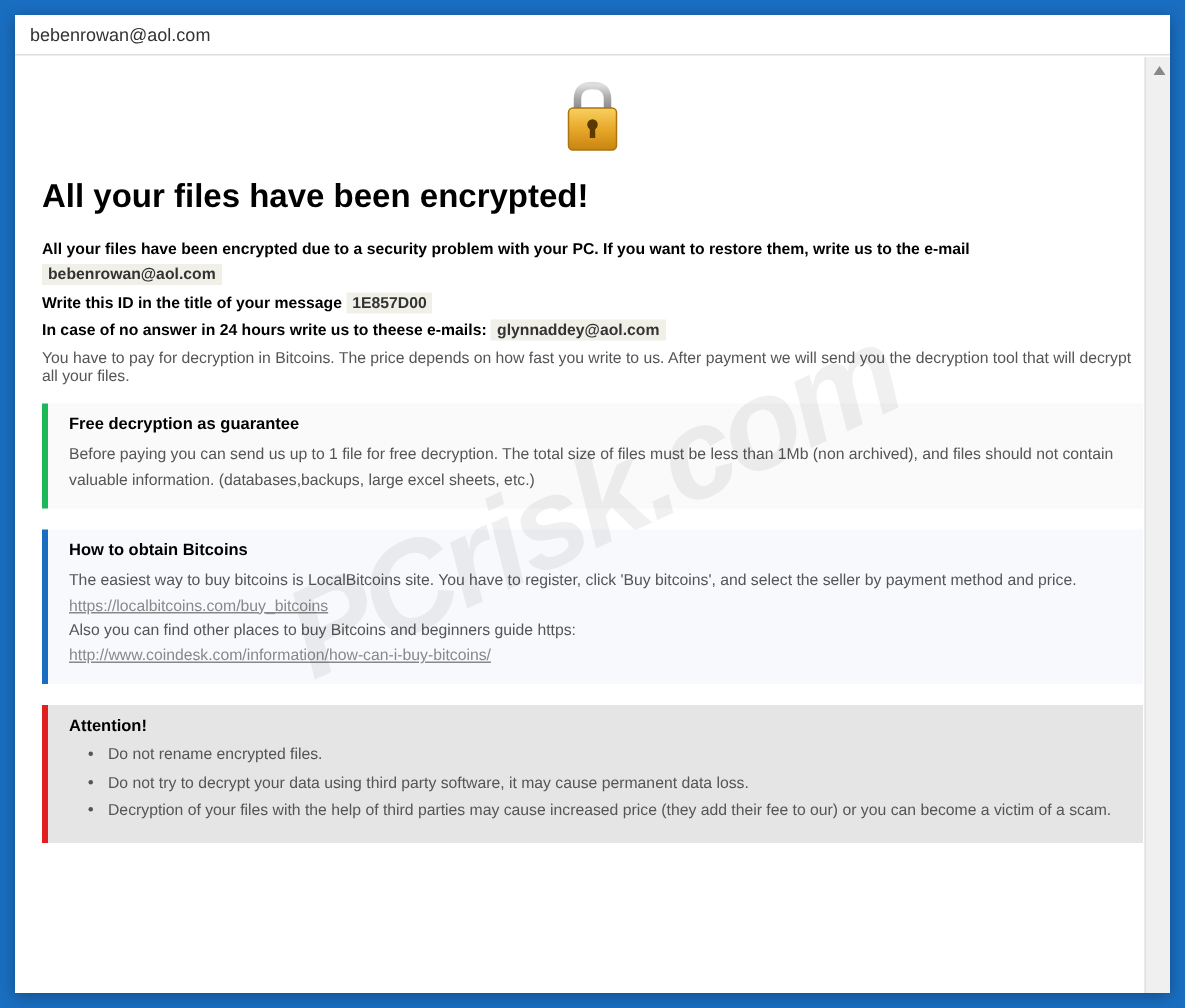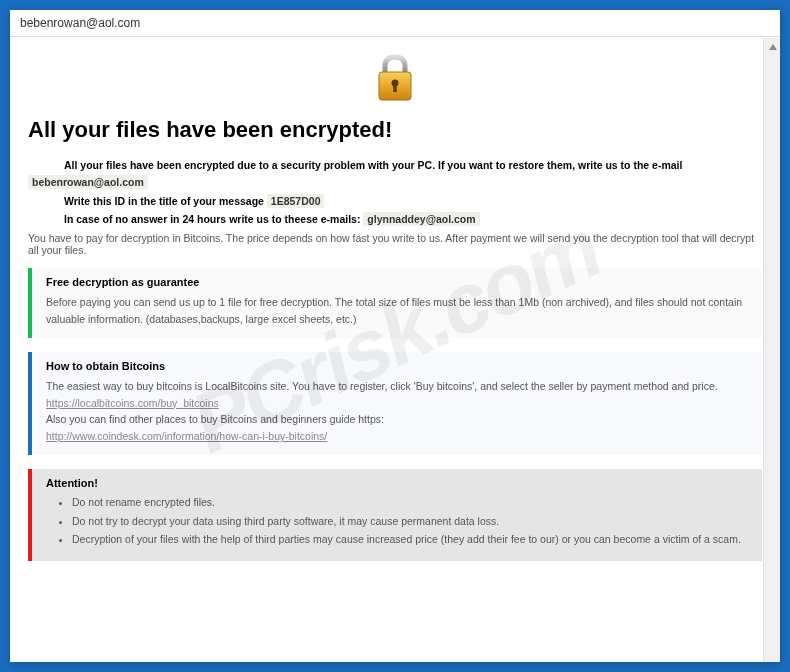--- a/index.html
+++ b/index.html
@@ -82,21 +82,21 @@
       font-weight: bold;
       margin: 6px 0 14px 0;
       color: #000;
     }
     .intro {
       font-size: 10.5px;
       line-height: 1.6;
       color: #333;
       margin-bottom: 2px;
     }
-    .intro .bold { font-weight: bold; color: #000; margin-left: 36px; }
+    .intro .bold { font-weight: bold; color: #000; }
     .highlight {
       background: #f0f0e8;
       padding: 1px 4px;
       color: #333;
       font-weight: bold;
     }
     .payline {
       font-size: 10.5px;
       color: #555;
       margin: 4px 0 12px 0;

